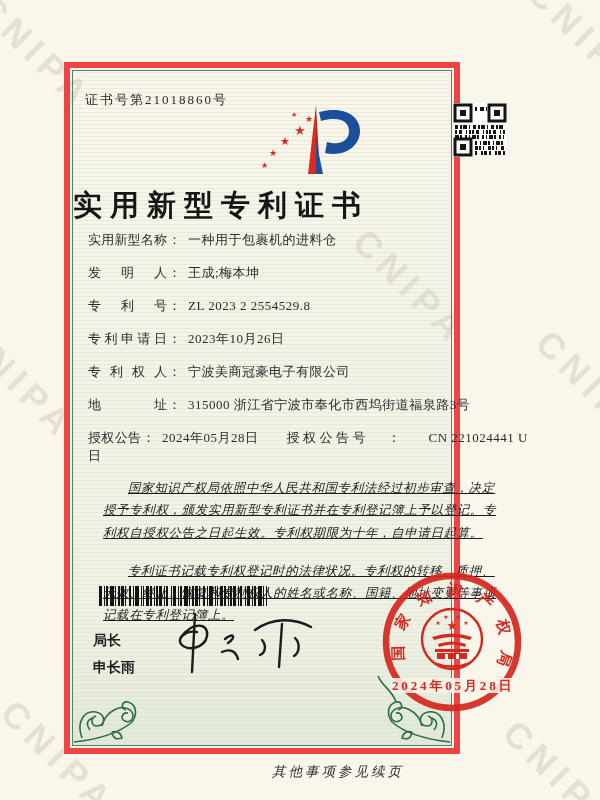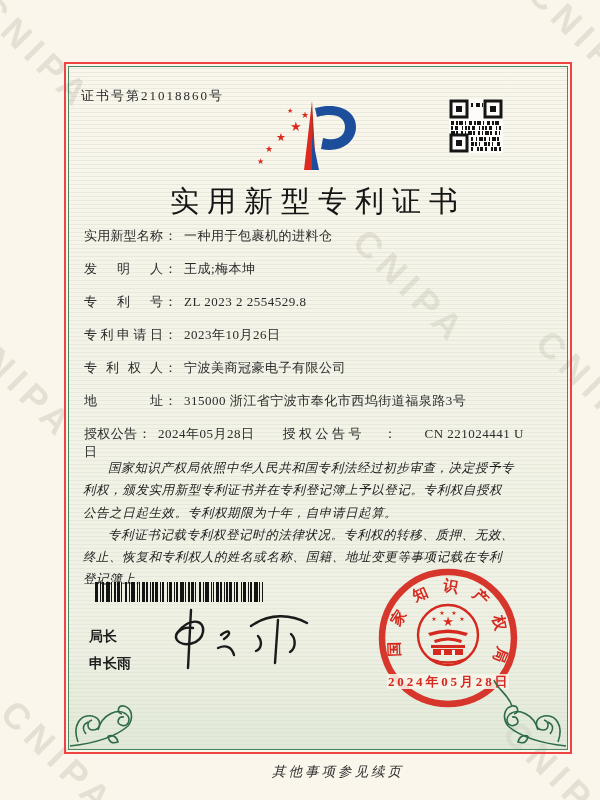--- a/index.html
+++ b/index.html
@@ -11,47 +11,47 @@
   }
   .watermark{
     position:absolute;z-index:0;
     font-family:"Liberation Sans","DejaVu Sans",sans-serif;
     font-weight:bold;font-size:36px;letter-spacing:7px;
     color:rgba(170,162,142,0.26);
     transform:translate(-50%,-50%) rotate(45deg);
     white-space:nowrap;pointer-events:none;
   }
   .frame{
-    position:absolute;left:64px;top:62px;width:508px;height:692px;
-    box-sizing:border-box;border:2px solid #ef4444;z-index:1;
+    position:absolute;left:64px;top:62px;width:396px;height:692px;
+    box-sizing:border-box;border:6px solid #ef4444;z-index:1;
   }
   .frame-inner{
     position:absolute;inset:2px;border:1px solid #4c8564;
     background-image:
       linear-gradient(180deg, rgba(248,246,236,0) 0%, rgba(222,232,214,0.40) 82%, rgba(206,222,200,0.55) 100%),
       repeating-linear-gradient(0deg, rgba(60,120,80,0.09) 0px, rgba(60,120,80,0.09) 1px, rgba(0,0,0,0) 1px, rgba(0,0,0,0) 4px);
   }
   .cert-no{position:absolute;left:12px;top:20px;font-size:13px;letter-spacing:2px;color:#2a2a2a;}
   .logo{position:absolute;left:180px;top:31px;}
   .qr{position:absolute;left:380px;top:32px;}
   .title{
-    position:absolute;left:0;top:115px;width:100%;text-align:center;
-    font-size:29px;font-weight:400;letter-spacing:8px;color:#151515;
+    position:absolute;left:0;top:115px;width:100%;
+    font-size:29px;font-weight:700;letter-spacing:8px;color:#151515;
   }
   .fields{position:absolute;left:15px;top:160px;width:440px;}
   .field-row{display:flex;align-items:baseline;height:33px;font-size:13px;color:#2b2b2b;}
   .field-label{display:inline-block;width:79px;text-align:justify;text-align-last:justify;letter-spacing:0;}
   .field-colon{margin-left:1px;}
   .field-value{margin-left:7px;letter-spacing:0.5px;white-space:nowrap;}
   .grant-group2{margin-left:28px;display:flex;align-items:baseline;gap:21px;}
   .paragraphs{
     position:absolute;left:14px;top:390px;width:432px;
     font-size:12.5px;font-style:italic;line-height:1.78;letter-spacing:0.6px;color:#1c1c1c;
   }
-  .paragraphs p{margin:0;text-indent:2em;}
+  .paragraphs p{margin:16px;text-indent:2em;text-decoration:underline;}
   .barcode{position:absolute;left:26px;top:514px;}
   .signer{
     position:absolute;left:20px;top:556px;
     font-family:"Liberation Sans","DejaVu Sans",sans-serif;
     font-size:14px;font-weight:600;line-height:27px;color:#1f1f1f;
   }
   .signature{position:absolute;left:92px;top:538px;}
   .seal{position:absolute;left:304px;top:496px;}
   .flourish{position:absolute;bottom:-1px;}
   .flourish.left{left:-1px;}

